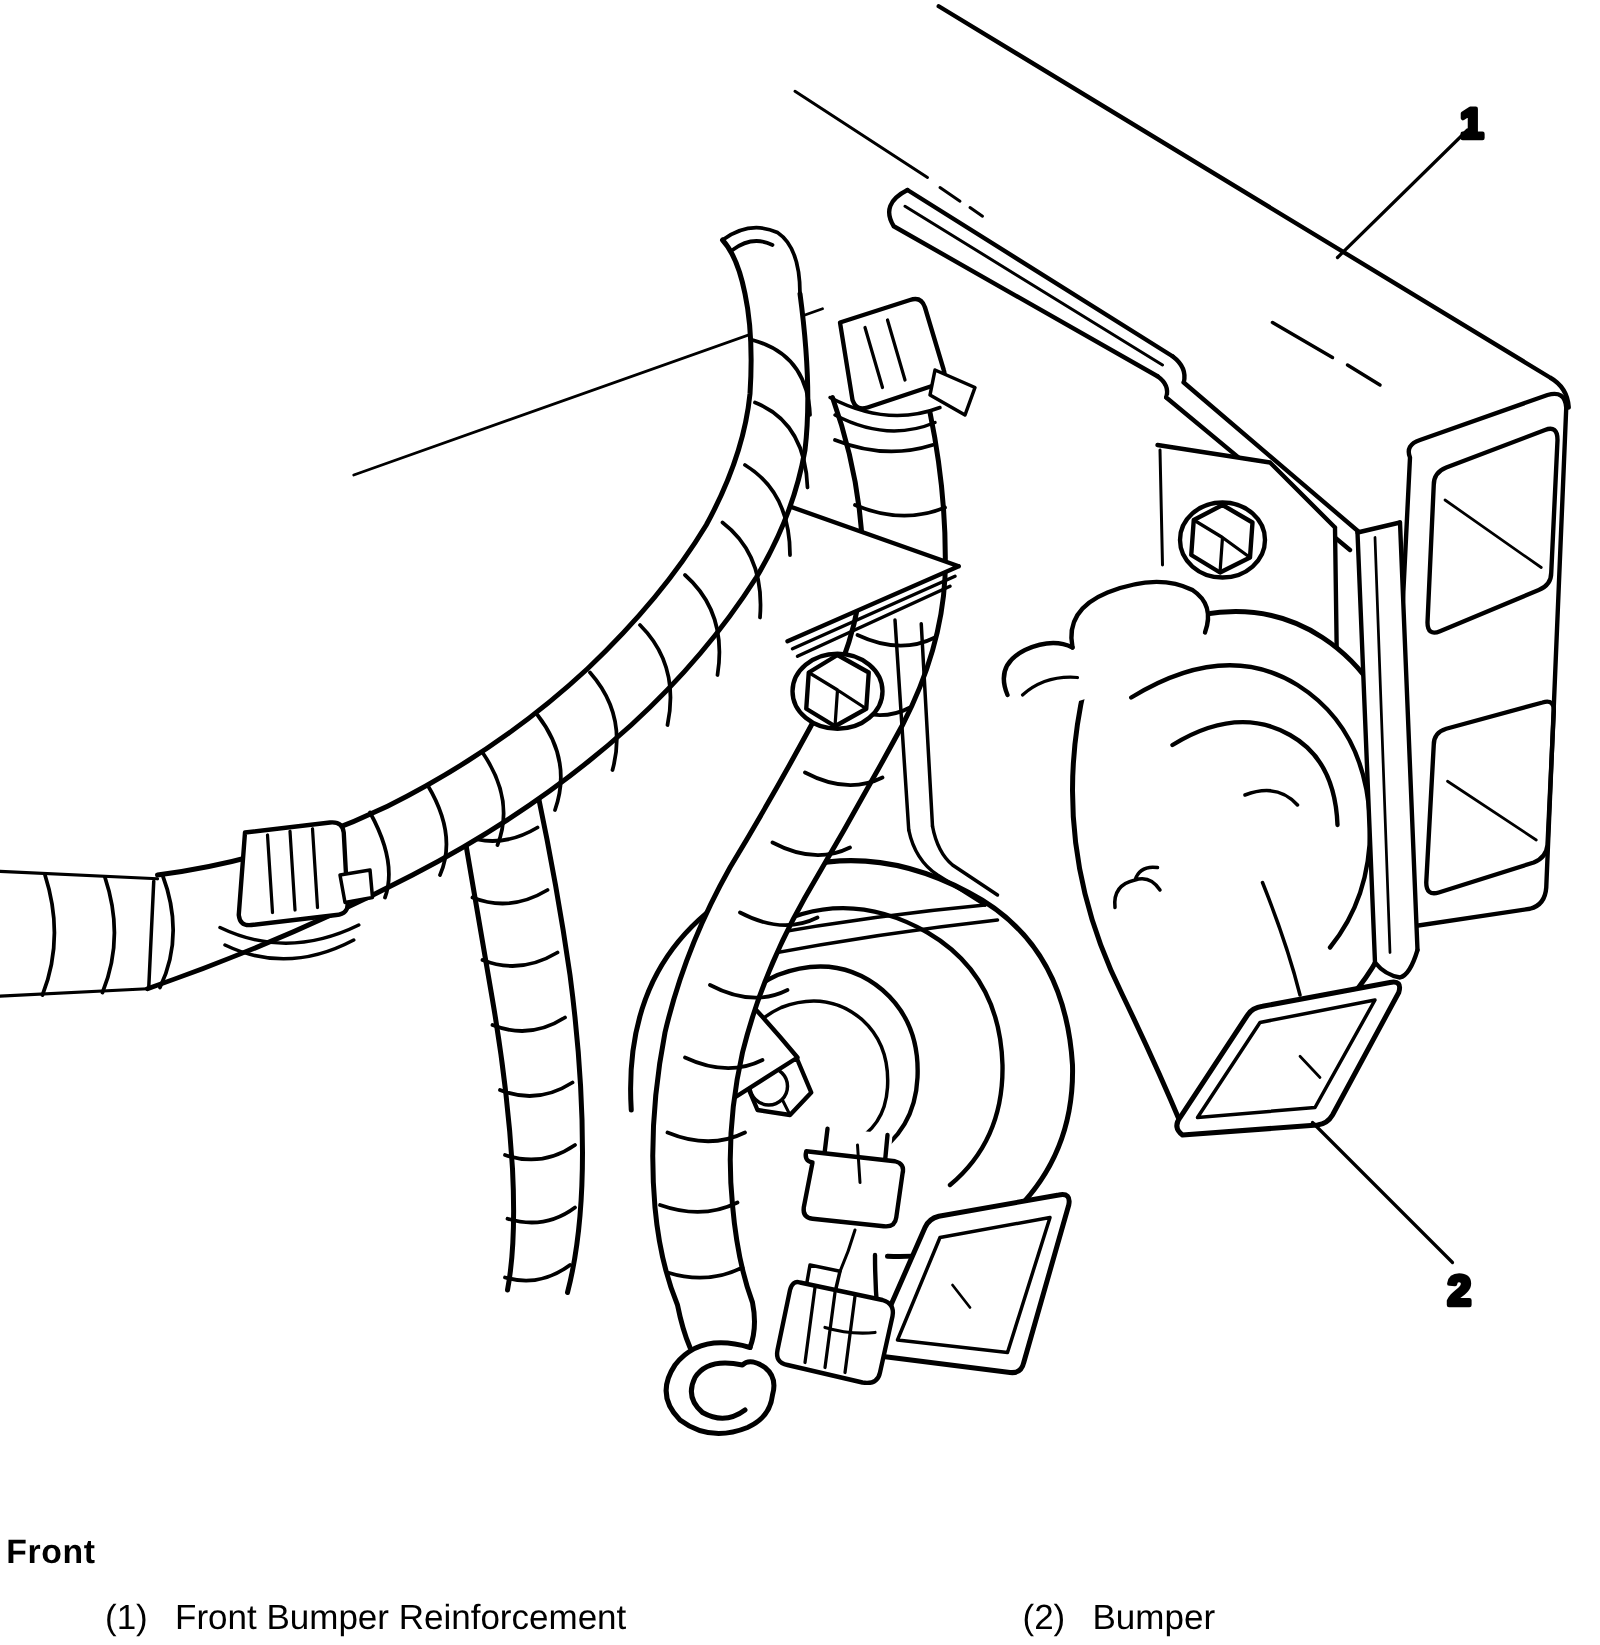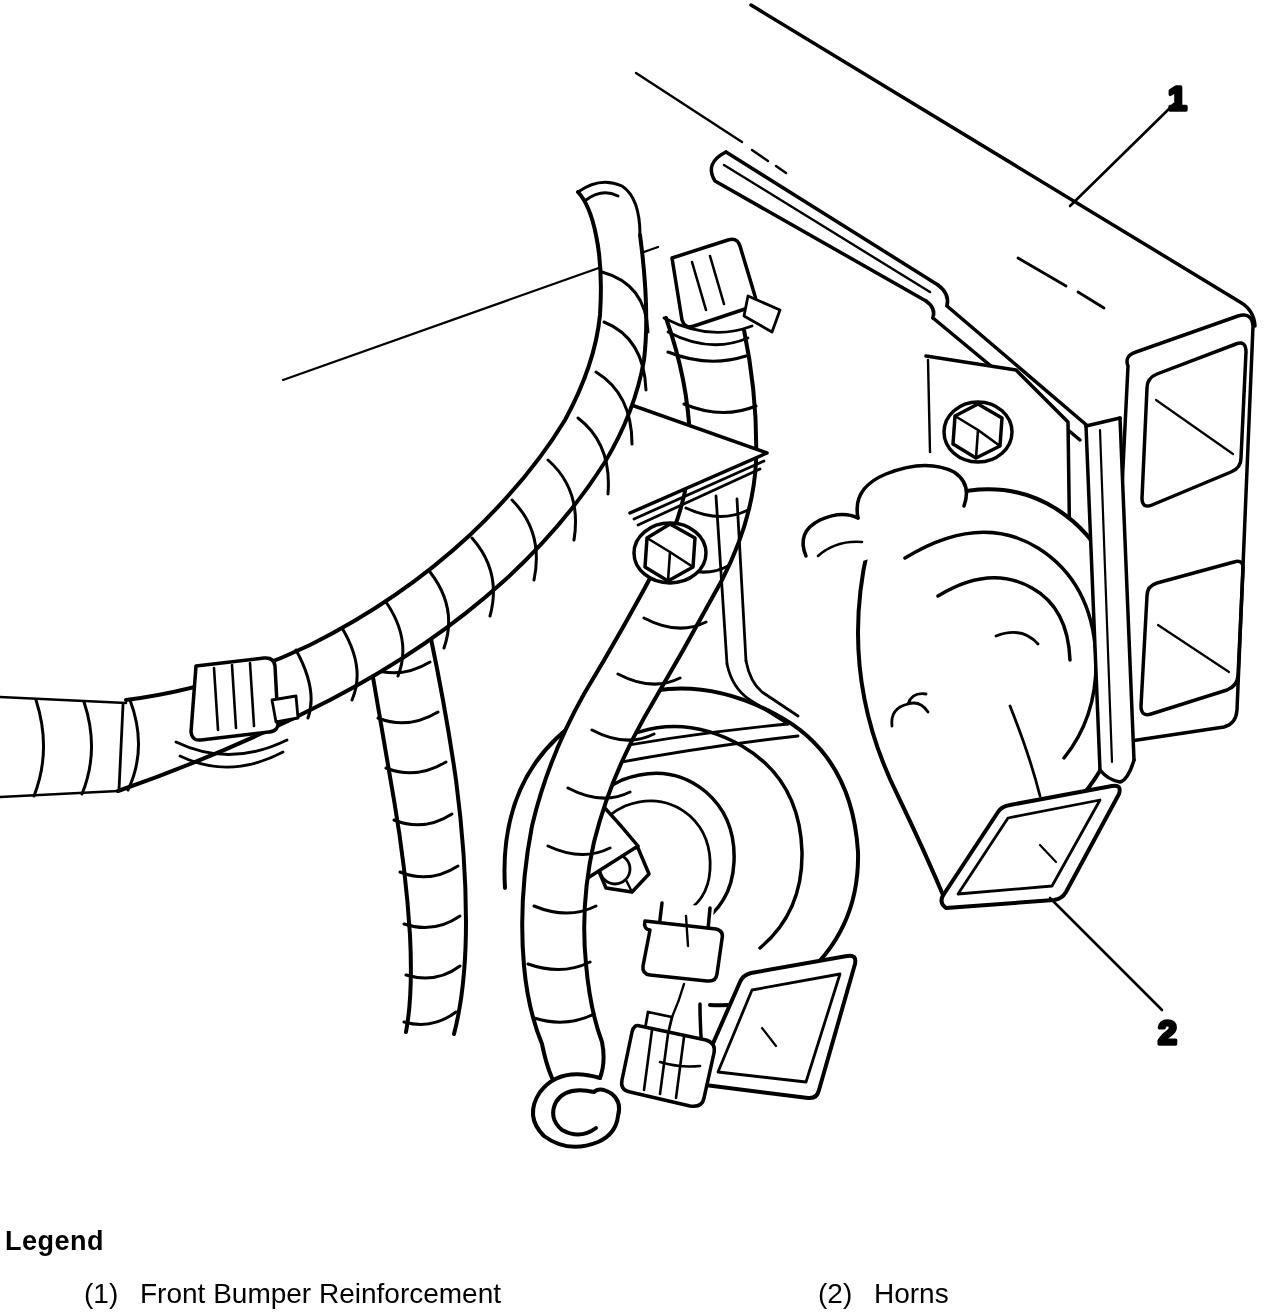--- a/index.html
+++ b/index.html
@@ -210,22 +210,22 @@
       <path stroke-width="2.6" d="M1174,104 L1070,206"></path>
       <text class="callout" x="1168" y="110">1</text>
     </g>
     <g>
       <path stroke-width="2.6" d="M1050,898 L1162,1010"></path>
       <text class="callout" x="1158" y="1044">2</text>
     </g>
   </svg>
 
   <div class="legend">
-    <div class="legend-heading">Legend</div>
+    <div class="legend-heading">Front</div>
     <div class="legend-item li-1">
       <span class="num">(1)</span><span>Front Bumper Reinforcement</span>
     </div>
     <div class="legend-item li-2">
-      <span class="num">(2)</span><span>Horns</span>
+      <span class="num">(2)</span><span>Bumper</span>
     </div>
   </div>
 
 </div>
 
 </body></html>

